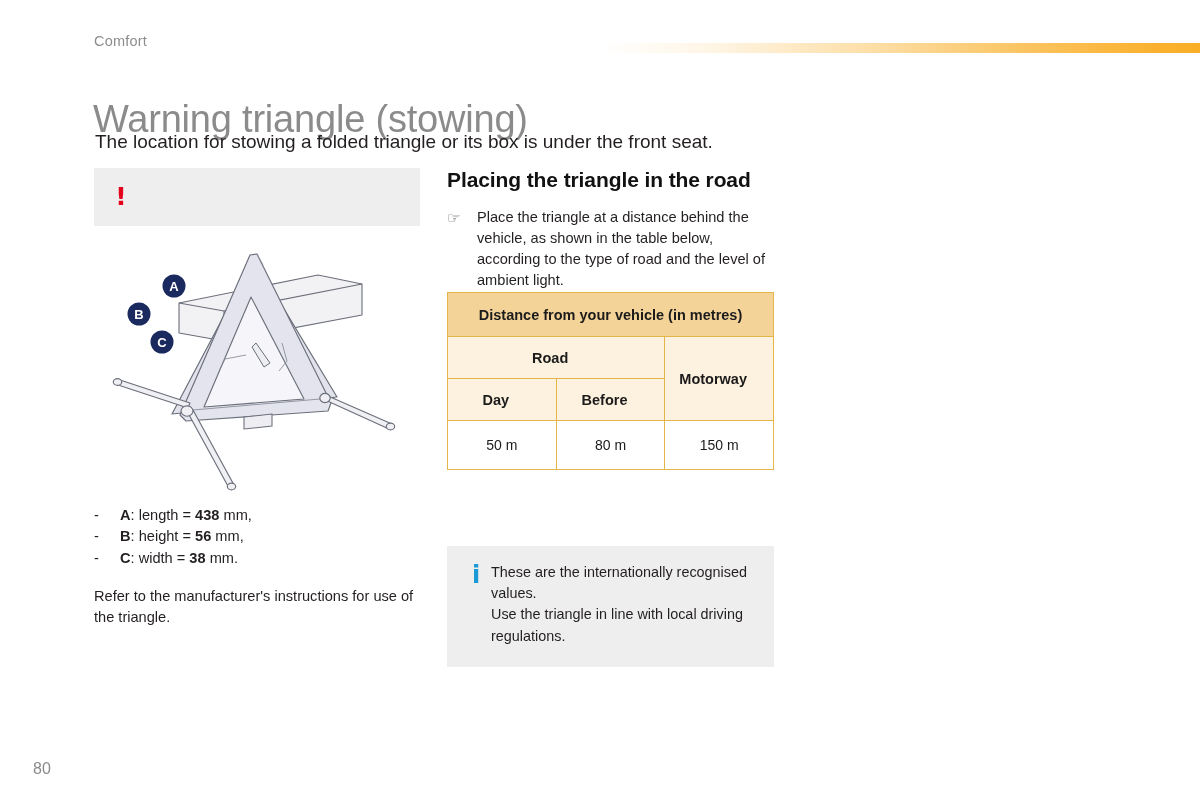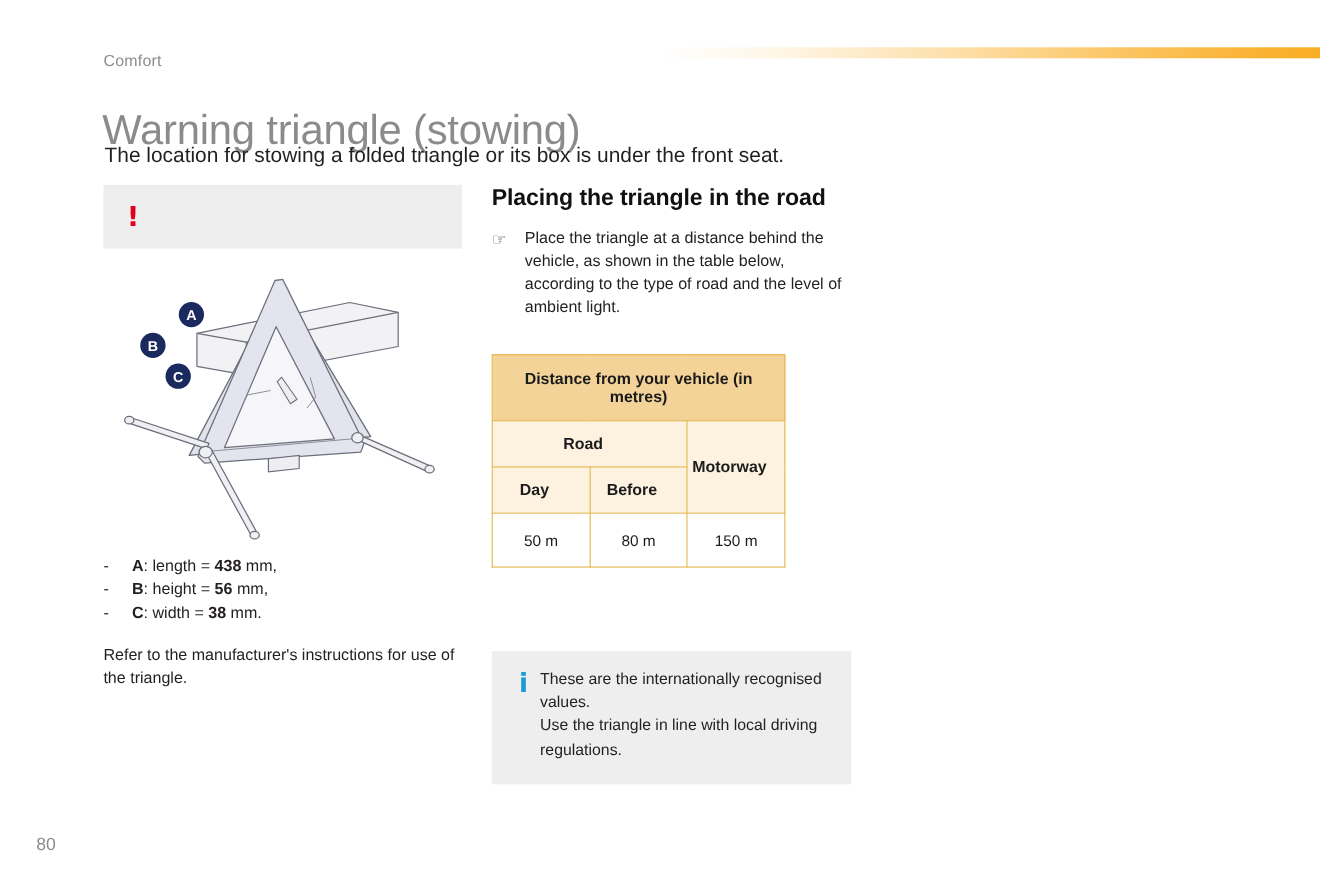--- a/index.html
+++ b/index.html
@@ -19,21 +19,21 @@
   
   .page {
     position: relative;
     width: 1200px;
     height: 800px;
   }
 
   .breadcrumb {
     position: absolute;
     left: 94px;
-    top: 48px;
+    top: 33px;
     font-size: 14.5px;
     color: #8d8d8d;
     letter-spacing: .2px;
   }
 
   .header-rule {
     position: absolute;
     left: 600px;
     top: 43px;
     width: 600px;
@@ -187,22 +187,21 @@
     color: #555555;
     font-size: 15px;
     font-family: "DejaVu Sans", sans-serif;
     position: relative;
     top: 1px;
   }
   .bullet-text { flex: 1 1 auto; }
 
   
   .dist-table {
-    margin-top: 30px;
-    width: 267px;
+    width: 327px;
     border-collapse: collapse;
     table-layout: fixed;
     font-size: 14px;
   }
   .dist-table td {
     border: 1px solid #e4b64a;
     text-align: center;
     color: #1b1b1b;
   }
   .th-main {

